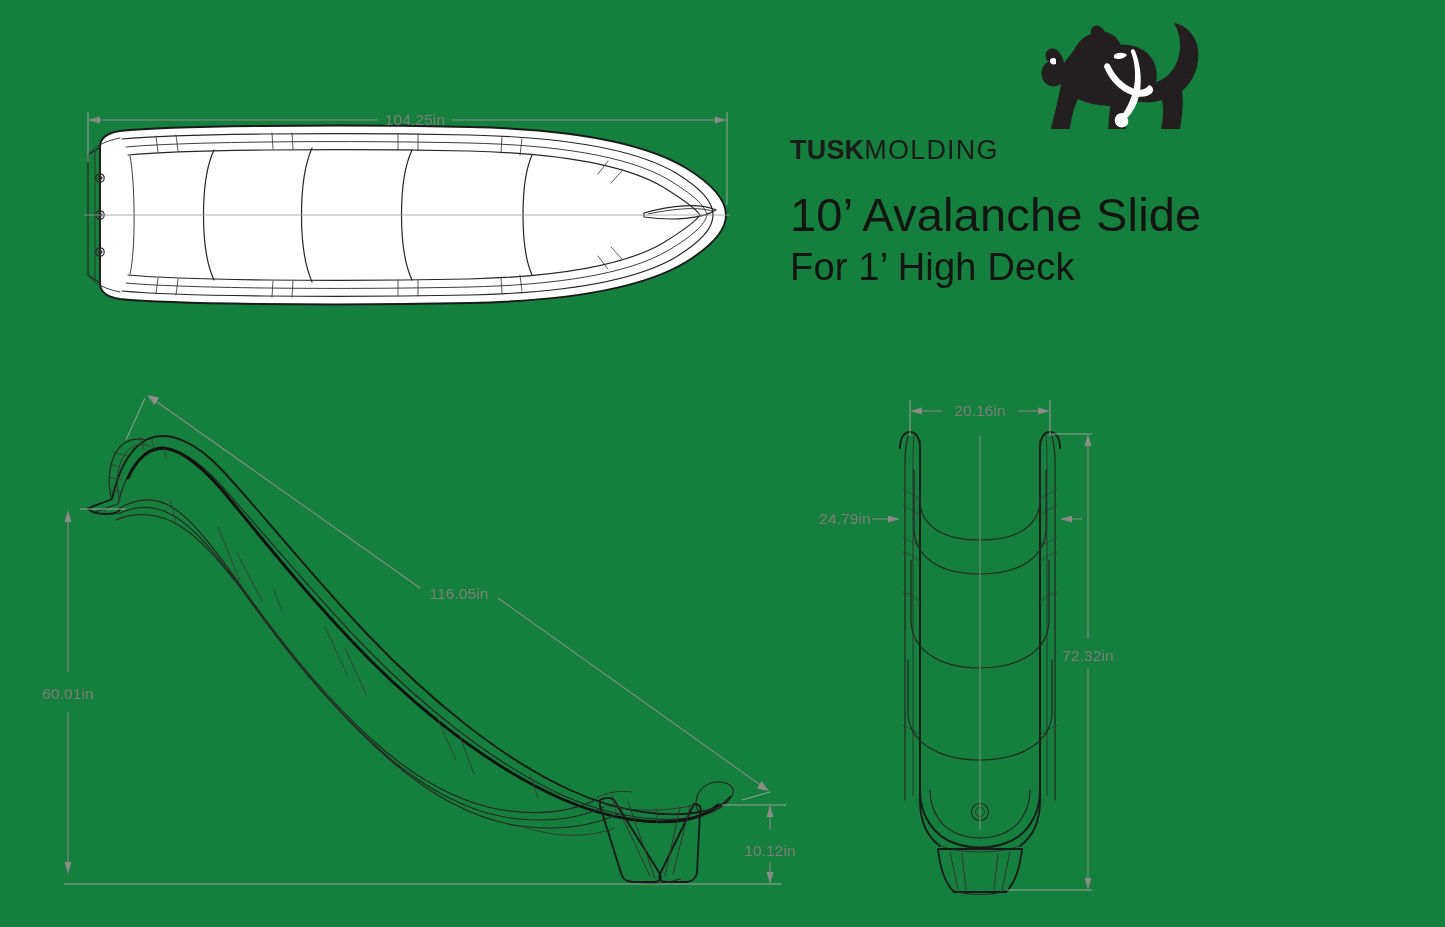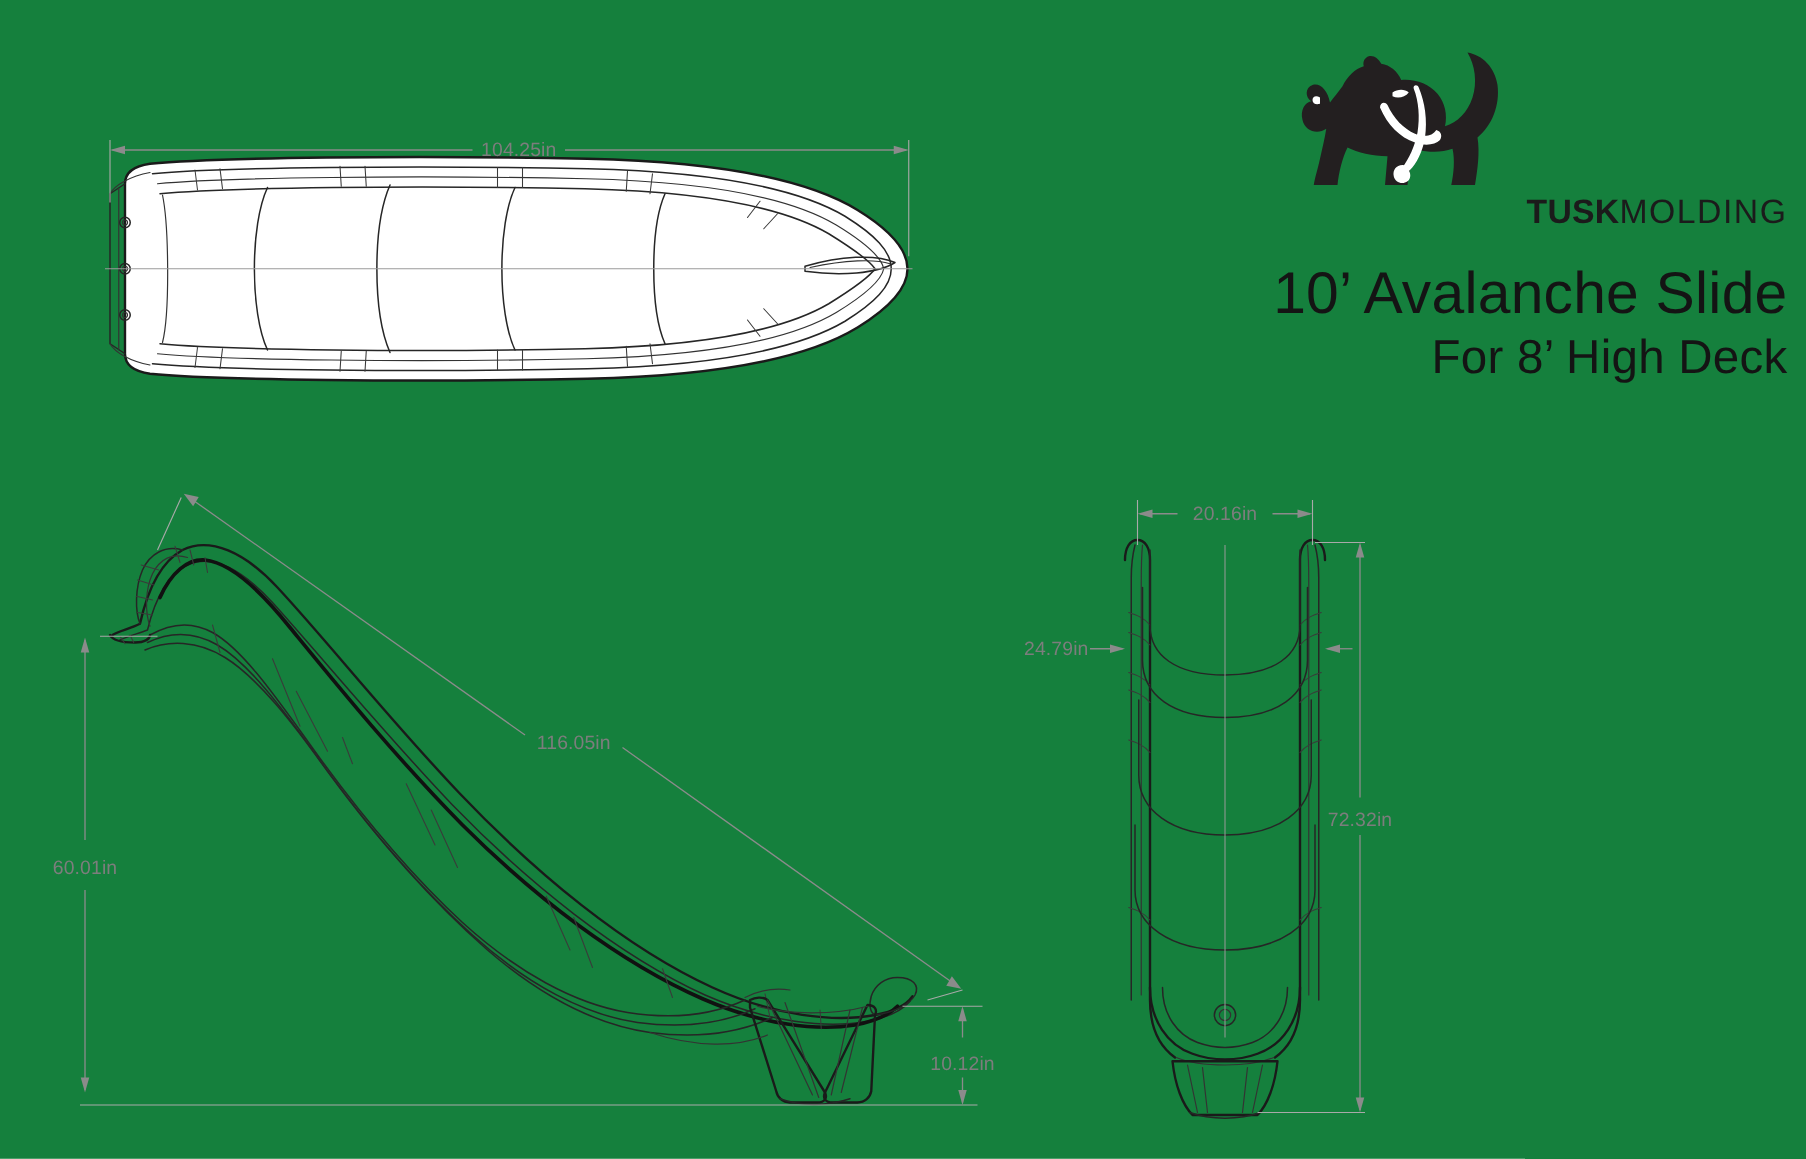--- a/index.html
+++ b/index.html
@@ -92,23 +92,23 @@
     fill: #7d7d7d;
     font-family: "Liberation Sans", sans-serif;
     font-size: 15.5px;
     letter-spacing: 0.1px;
   }
 
   
   #header-block {
     position: absolute;
     left: 790px;
-    top: 24px;
+    top: 5px;
     width: 640px;
-    text-align: right;
+    text-align: left;
   }
   #logo-row {
     display: flex;
     justify-content: center;
     align-items: flex-end;
     height: 130px;
   }
   #logo-mark {
     display: block;
   }
@@ -570,16 +570,16 @@
           C 49 50, 46 51, 46 54
           C 46 57, 49 58, 52 57 Z"></path>
       </svg>
     </div>
 
     <div id="wordmark">
       <span class="wm-bold">TUSK</span><span class="wm-light">MOLDING</span>
     </div>
 
     <div id="title-main">10’ Avalanche Slide</div>
-    <div id="title-sub">For 8’ High Deck</div>
+    <div id="title-sub">For 1’ High Deck</div>
   </div>
 
 </div>
 
 </body></html>

